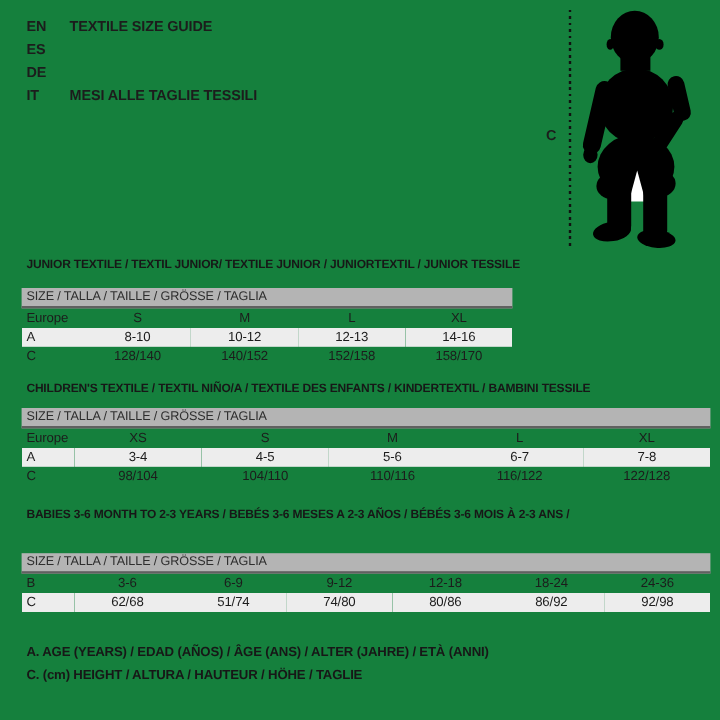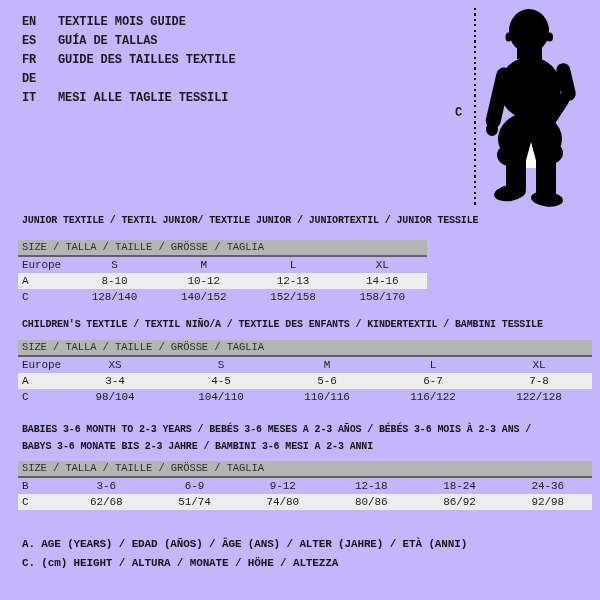--- a/index.html
+++ b/index.html
@@ -1,17 +1,17 @@
 <!DOCTYPE html>
 <html><head>
 <meta charset="utf-8">
 <style>
   html,body{margin:0;padding:0;background:#fff;}
-  .canvas{position:relative;width:600px;height:600px;background:#c4b5fd;
-          font-family:Liberation Mono, monospace;color:#1c1c1c;overflow:hidden;}
+  .canvas{position:relative;width:600px;height:600px;background:#15803d;
+          font-family:Liberation Sans, sans-serif;color:#1c1c1c;overflow:hidden;}
 
   
   .lang-block{position:absolute;left:22px;top:13px;font-weight:bold;font-size:12px;
               line-height:19px;letter-spacing:-0.1px;}
   .lang-row{display:flex;}
   .lang-code{width:36px;flex:0 0 36px;}
 
   
   .dash-line{position:absolute;left:474px;top:8px;width:2px;height:198px;
              background:repeating-linear-gradient(180deg,#111 0 2.2px,transparent 2.2px 5.4px);}
@@ -45,29 +45,24 @@
          line-height:18.8px;letter-spacing:-0.15px;color:#171717;}
 </style>
 </head>
 <body>
 
 <div class="canvas">
 
   <div class="lang-block">
     <div class="lang-row">
       <span class="lang-code">EN</span>
-      <span class="lang-label">TEXTILE MOIS GUIDE</span>
+      <span class="lang-label">TEXTILE SIZE GUIDE</span>
     </div>
     <div class="lang-row">
       <span class="lang-code">ES</span>
-      <span class="lang-label">GUÍA DE TALLAS</span>
-    </div>
-    <div class="lang-row">
-      <span class="lang-code">FR</span>
-      <span class="lang-label">GUIDE DES TAILLES TEXTILE</span>
     </div>
     <div class="lang-row">
       <span class="lang-code">DE</span>
     </div>
     <div class="lang-row">
       <span class="lang-code">IT</span>
       <span class="lang-label">MESI ALLE TAGLIE TESSILI</span>
     </div>
   </div>
 
@@ -171,21 +166,20 @@
         <td>110/116</td>
         <td>116/122</td>
         <td>122/128</td>
       </tr>
     </tbody>
       </table>
   </div>
 
   <div class="tbl-title" id="title-babies">
     <div>BABIES 3-6 MONTH TO 2-3 YEARS / BEBÉS 3-6 MESES A 2-3 AÑOS / BÉBÉS 3-6 MOIS À 2-3 ANS /</div>
-    <div>BABYS 3-6 MONATE BIS 2-3 JAHRE / BAMBINI 3-6 MESI A 2-3 ANNI</div>
   </div>
   <div class="tbl" id="tbl-babies">
     <div class="size-bar">SIZE / TALLA / TAILLE / GRÖSSE / TAGLIA</div>
     <table>
       <colgroup>
           <col class="lab">
           <col>
           <col>
           <col>
           <col>
@@ -210,16 +204,16 @@
         <td>80/86</td>
         <td>86/92</td>
         <td>92/98</td>
       </tr>
     </tbody>
       </table>
   </div>
 
   <div class="notes">
     <div>A. AGE (YEARS) / EDAD (AÑOS) / ÂGE (ANS) / ALTER (JAHRE) / ETÀ (ANNI)</div>
-    <div>C. (cm) HEIGHT / ALTURA / MONATE / HÖHE / ALTEZZA</div>
+    <div>C. (cm) HEIGHT / ALTURA / HAUTEUR / HÖHE / TAGLIE</div>
   </div>
 
 </div>
 
 </body></html>

